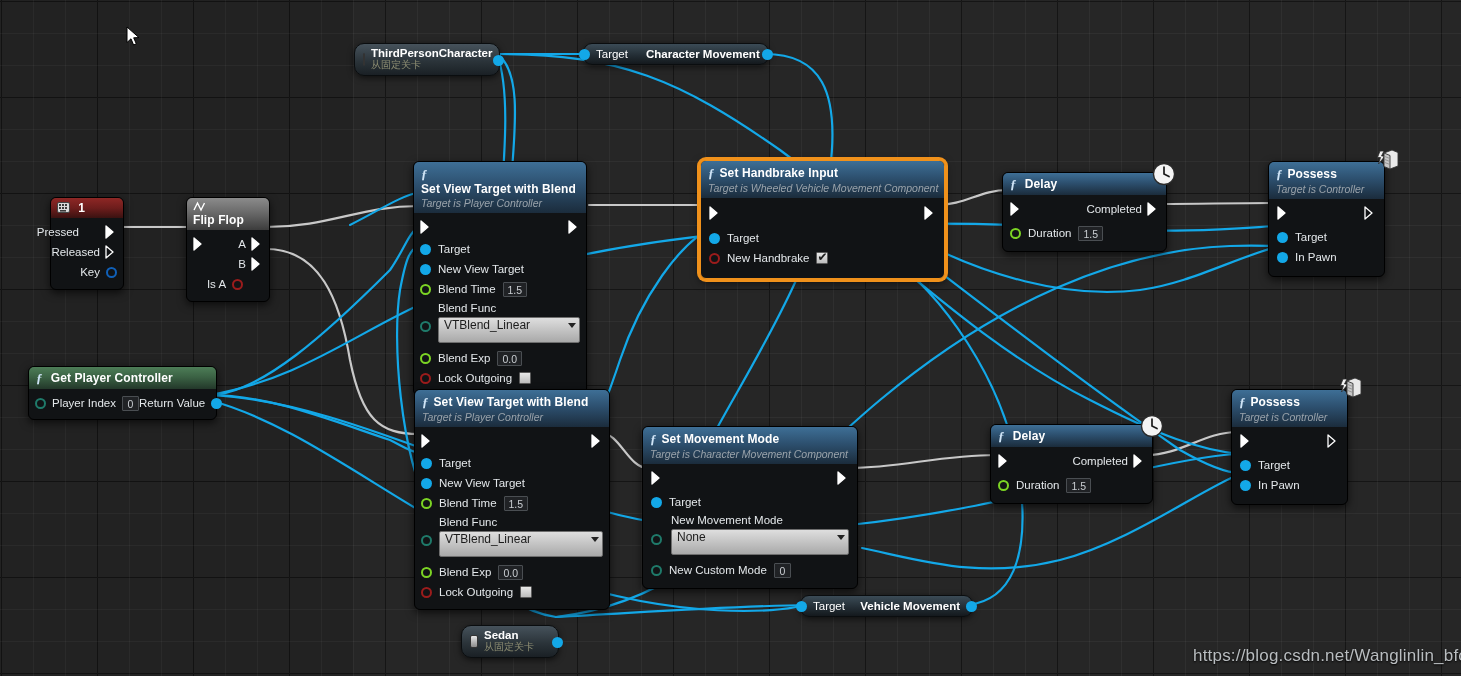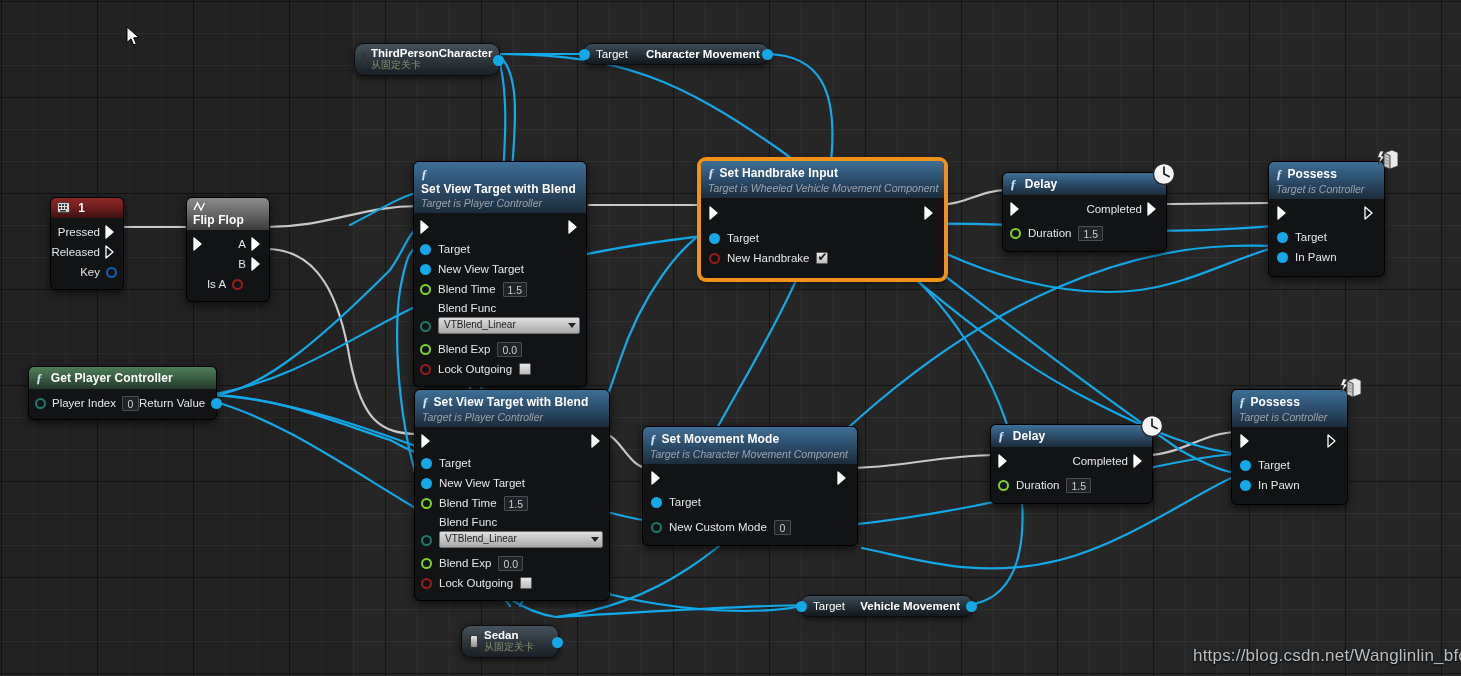--- a/index.html
+++ b/index.html
@@ -79,21 +79,21 @@
   .pin.struct { background:transparent; border:2.2px solid #1060b8; }
 
   .valbox {
     background:#202225; border:1px solid #4a4e52; color:#c9cdd1;
     font-size:10.5px; padding:0 4px; min-width:17px; height:15px;
     line-height:14px; text-align:center; border-radius:1px;
   }
   .combo {
     background:linear-gradient(to bottom,#dedede,#a9a9a9);
     border:1px solid #6e6e6e; border-radius:2px; color:#1c1c1c;
-    font-size:10px; height:17px; line-height:14px; padding:0 14px 0 5px;
+    font-size:12px; height:26px; line-height:14px; padding:0 14px 0 5px;
     position:relative; white-space:nowrap;
   }
   .combo .arw {
     position:absolute; right:3px; top:5px;
     border-left:4px solid transparent; border-right:4px solid transparent;
     border-top:5px solid #222;
   }
   .chk {
     width:12px; height:12px; background:linear-gradient(to bottom,#e8e8e8,#bdbdbd);
     border:1px solid #5c5c5c; border-radius:1px; position:relative;
@@ -187,21 +187,21 @@
               <rect x="2" y="5" width="2" height="2"></rect>
               <rect x="5" y="5" width="2" height="2"></rect>
               <rect x="8" y="5" width="2" height="2"></rect>
               <rect x="3" y="8" width="6" height="1.6"></rect>
             </g>
         </svg>
       </span>
       <span class="ttl" style="display:inline;">1</span>
     </div>
     <div class="body">
-      <div class="row" style="justify-content:flex-end; padding-right:6px;">
+      <div class="row" style="justify-content:flex-end; padding-right:6px;gap:21px;">
         <span class="lbl">Pressed</span>
         <span class="exec" style="position:static; margin-left:5px;">
           <svg width="12" height="14" viewBox="0 0 12 14">
               <path d="M1 1 L8 7 L1 13 Z" fill="#ffffff" stroke="#ffffff" stroke-width="1.3" stroke-linejoin="round"></path>
             </svg>
         </span>
       </div>
       <div class="row" style="justify-content:flex-end; padding-right:6px;">
         <span class="lbl">Released</span>
         <span class="exec" style="position:static; margin-left:5px;">
@@ -514,20 +514,28 @@
         <span class="exec" style="position:static;">
           <svg width="12" height="14" viewBox="0 0 12 14">
               <path d="M1 1 L8 7 L1 13 Z" fill="#ffffff" stroke="#ffffff" stroke-width="1.3" stroke-linejoin="round"></path>
             </svg>
         </span>
       </div>
       <div class="row pad" style="padding-left:8px; gap:7px; margin-top:4px;">
         <span class="pin obj" style="position:static;"></span>
         <span class="lbl">Target</span>
       </div>
+      <div style="position:relative; padding:2px 8px 0 8px;">
+        <span class="pin enum" style="position:absolute; left:8px; top:22px;"></span>
+        <div class="lbl" style="margin-left:20px;">New Movement Mode</div>
+        <div class="combo" style="margin:3px 0 0 20px;">
+          <span>None</span>
+          <span class="arw"></span>
+        </div>
+      </div>
       <div class="row pad" style="padding-left:8px; gap:7px; margin-top:5px;">
         <span class="pin byte" style="position:static;"></span>
         <span class="lbl">New Custom Mode</span>
         <span class="valbox">0</span>
       </div>
     </div>
   </div>
 
   <div class="node fn" style="left:990px; top:424px; width:163px;">
     <div class="hdr" style="padding:3px 8px 3px 7px;">

